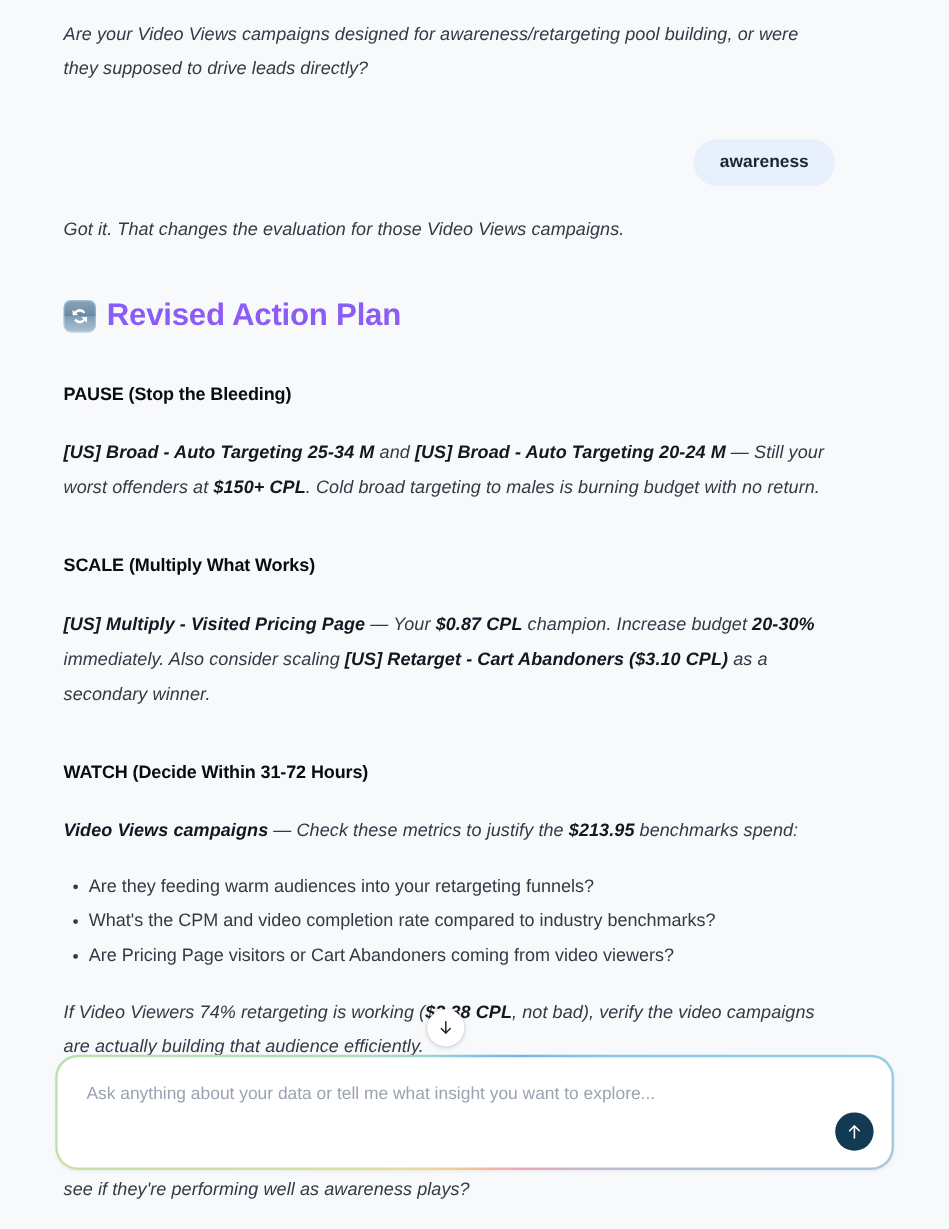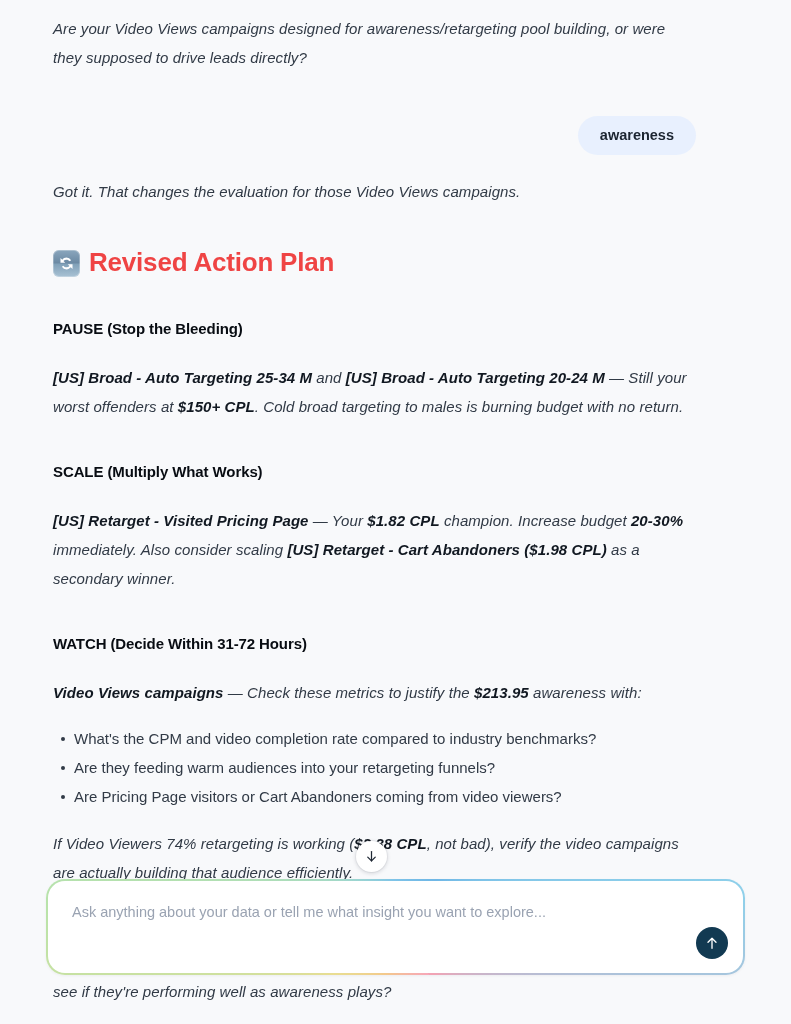--- a/index.html
+++ b/index.html
@@ -57,21 +57,21 @@
 
   .got-it { margin-top: 22px; }
 
   
   .h-plan {
     display: flex;
     align-items: center;
     gap: 9px;
     font-size: 26px;
     font-weight: 700;
-    color: #ef4444;
+    color: #8b5cf6;
     margin: 40px 0 0 0;
     letter-spacing: -0.2px;
     line-height: 32px;
   }
   .h-sec {
     font-size: 15px;
     font-weight: 700;
     color: #080c12;
     margin: 38px 0 0 0;
     letter-spacing: -0.1px;
@@ -231,31 +231,31 @@
       <span>Revised Action Plan</span>
     </h1>
 
     <h2 class="h-sec">PAUSE (Stop the Bleeding)</h2>
     <p class="para sec-body">
       <b>[US] Broad - Auto Targeting 25-34 M</b><span> and </span><b>[US] Broad - Auto Targeting 20-24 M</b><span> — Still your worst offenders at </span><b>$150+ CPL</b><span>. Cold broad targeting to males is burning budget with no return.</span>
     </p>
 
     <h2 class="h-sec">SCALE (Multiply What Works)</h2>
     <p class="para sec-body">
-      <b>[US] Retarget - Visited Pricing Page</b><span> — Your </span><b>$1.82 CPL</b><span> champion. Increase budget </span><b>20-30%</b><span> immediately. Also consider scaling </span><b>[US] Retarget - Cart Abandoners ($1.98 CPL)</b><span> as a secondary winner.</span>
+      <b>[US] Multiply - Visited Pricing Page</b><span> — Your </span><b>$0.87 CPL</b><span> champion. Increase budget </span><b>20-30%</b><span> immediately. Also consider scaling </span><b>[US] Retarget - Cart Abandoners ($3.10 CPL)</b><span> as a secondary winner.</span>
     </p>
 
     <h2 class="h-sec">WATCH (Decide Within 31-72 Hours)</h2>
     <p class="para sec-body">
-      <b>Video Views campaigns</b><span> — Check these metrics to justify the </span><b>$213.95</b><span> awareness with:</span>
+      <b>Video Views campaigns</b><span> — Check these metrics to justify the </span><b>$213.95</b><span> benchmarks spend:</span>
     </p>
 
     <ul class="bullets">
+      <li>Are they feeding warm audiences into your retargeting funnels?</li>
       <li>What's the CPM and video completion rate compared to industry benchmarks?</li>
-      <li>Are they feeding warm audiences into your retargeting funnels?</li>
       <li>Are Pricing Page visitors or Cart Abandoners coming from video viewers?</li>
     </ul>
 
     <p class="para after-bullets">
       <span>If Video Viewers 74% retargeting is working (</span><b>$3.38 CPL</b><span>, not bad), verify the video campaigns are actually building that audience efficiently.</span>
     </p>
 
     <hr class="divider">
 
     <p class="para closing">Do you want me to analyze the video campaign metrics (CPM, completion rates, view depth) to see if they're performing well as awareness plays?</p>

